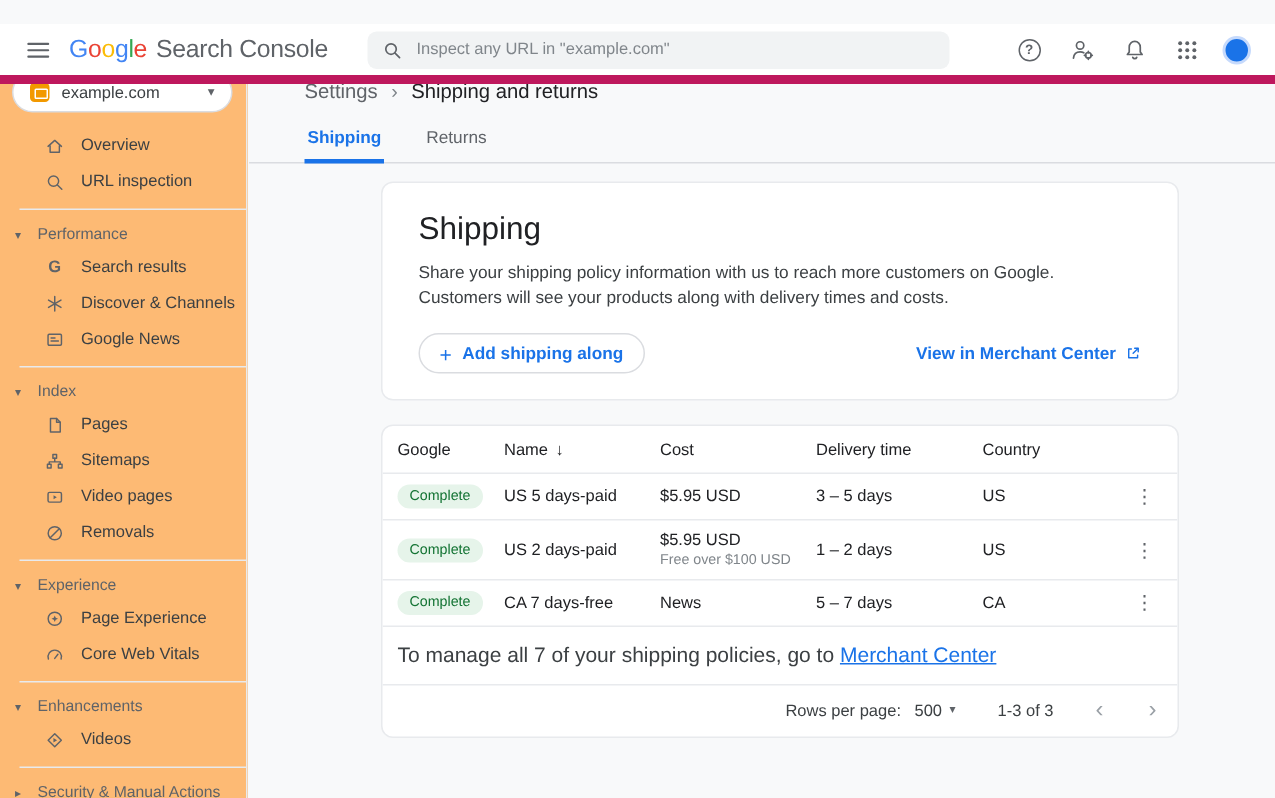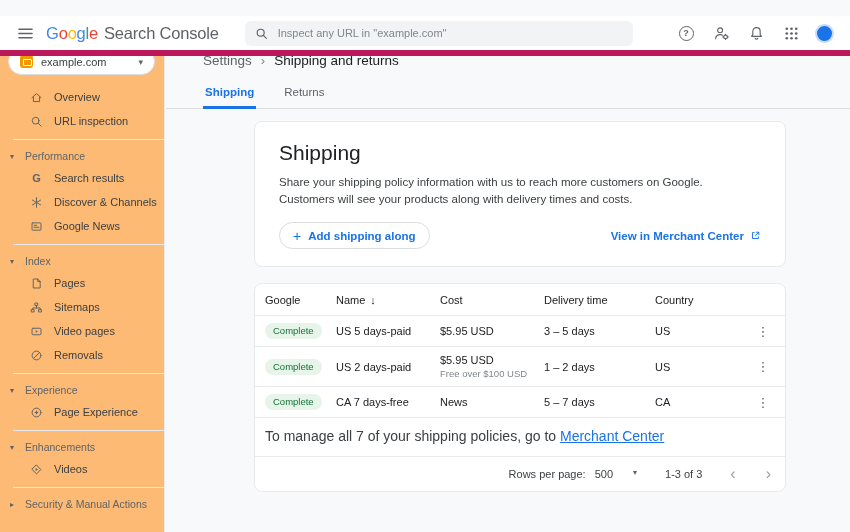--- a/index.html
+++ b/index.html
@@ -94,21 +94,21 @@
   .trow.tbody { min-height:31px; font-size:11px; color:#202124; }
   .trow .cell { padding:7px 4px 7px 0; }
   .badge { display:inline-block; background:#e6f4ea; color:#137333; font-size:9.5px; padding:2px 8px 3px; border-radius:10px; }
   .cost-note { font-size:9.5px; color:#80868b; margin-top:2px; }
   .cost-note:empty { display:none; }
   .dots { text-align:center; color:#5f6368; font-size:13px; cursor:pointer; padding:0 !important; }
   .table-note { padding:10px 10px 12px; font-size:14px; color:#3c4043; border-bottom:1px solid #e8eaed; }
   .table-note a { color:#1a73e8; text-decoration:underline; cursor:pointer; }
   .pagination { height:34px; display:flex; align-items:center; justify-content:flex-end; padding:0 14px; font-size:11px; color:#3c4043; }
   .rpp-label { color:#3c4043; }
-  .rpp-select { display:flex; gap:20px; margin-left:9px; cursor:pointer; }
+  .rpp-select { display:flex; gap:5px; margin-left:9px; cursor:pointer; }
   .rpp-select .caret { font-size:8px; color:#5f6368; }
   .page-range { margin-left:28px; }
   .pager { display:flex; align-items:center; gap:30px; margin-left:28px; }
   .pager-btn { border:none; background:transparent; color:#9aa0a6; font-size:16px; line-height:1; cursor:pointer; padding:0; font-family:inherit; }
 </style>
 </head>
 <body>
 
 <header class="topbar">
   <button class="hamburger">
@@ -248,20 +248,27 @@
     <div class="section-head">
       <span class="caret">▾</span>
       <span>Experience</span>
     </div>
     <div class="nav-item">
       <svg class="nav-icon" viewBox="0 0 16 16">
           <circle cx="8" cy="8" r="5.4"></circle>
           <path d="M8 5.3l.8 1.9 1.9.8-1.9.8-.8 1.9-.8-1.9-1.9-.8 1.9-.8z" fill="#5f6368" stroke="none"></path>
         </svg>
       <span>Page Experience</span>
+    </div>
+    <div class="nav-item">
+      <svg class="nav-icon" viewBox="0 0 16 16">
+          <path d="M2.8 11.5a5.5 5.5 0 1 1 10.4 0"></path>
+          <path d="M8 11 10.6 7.6"></path>
+        </svg>
+      <span>Core Web Vitals</span>
     </div>
     <div class="divider"></div>
 
     <div class="section-head">
       <span class="caret">▾</span>
       <span>Enhancements</span>
     </div>
     <div class="nav-item">
       <svg class="nav-icon" viewBox="0 0 16 16">
           <path d="M8 2.6 13.4 8 8 13.4 2.6 8z"></path>

